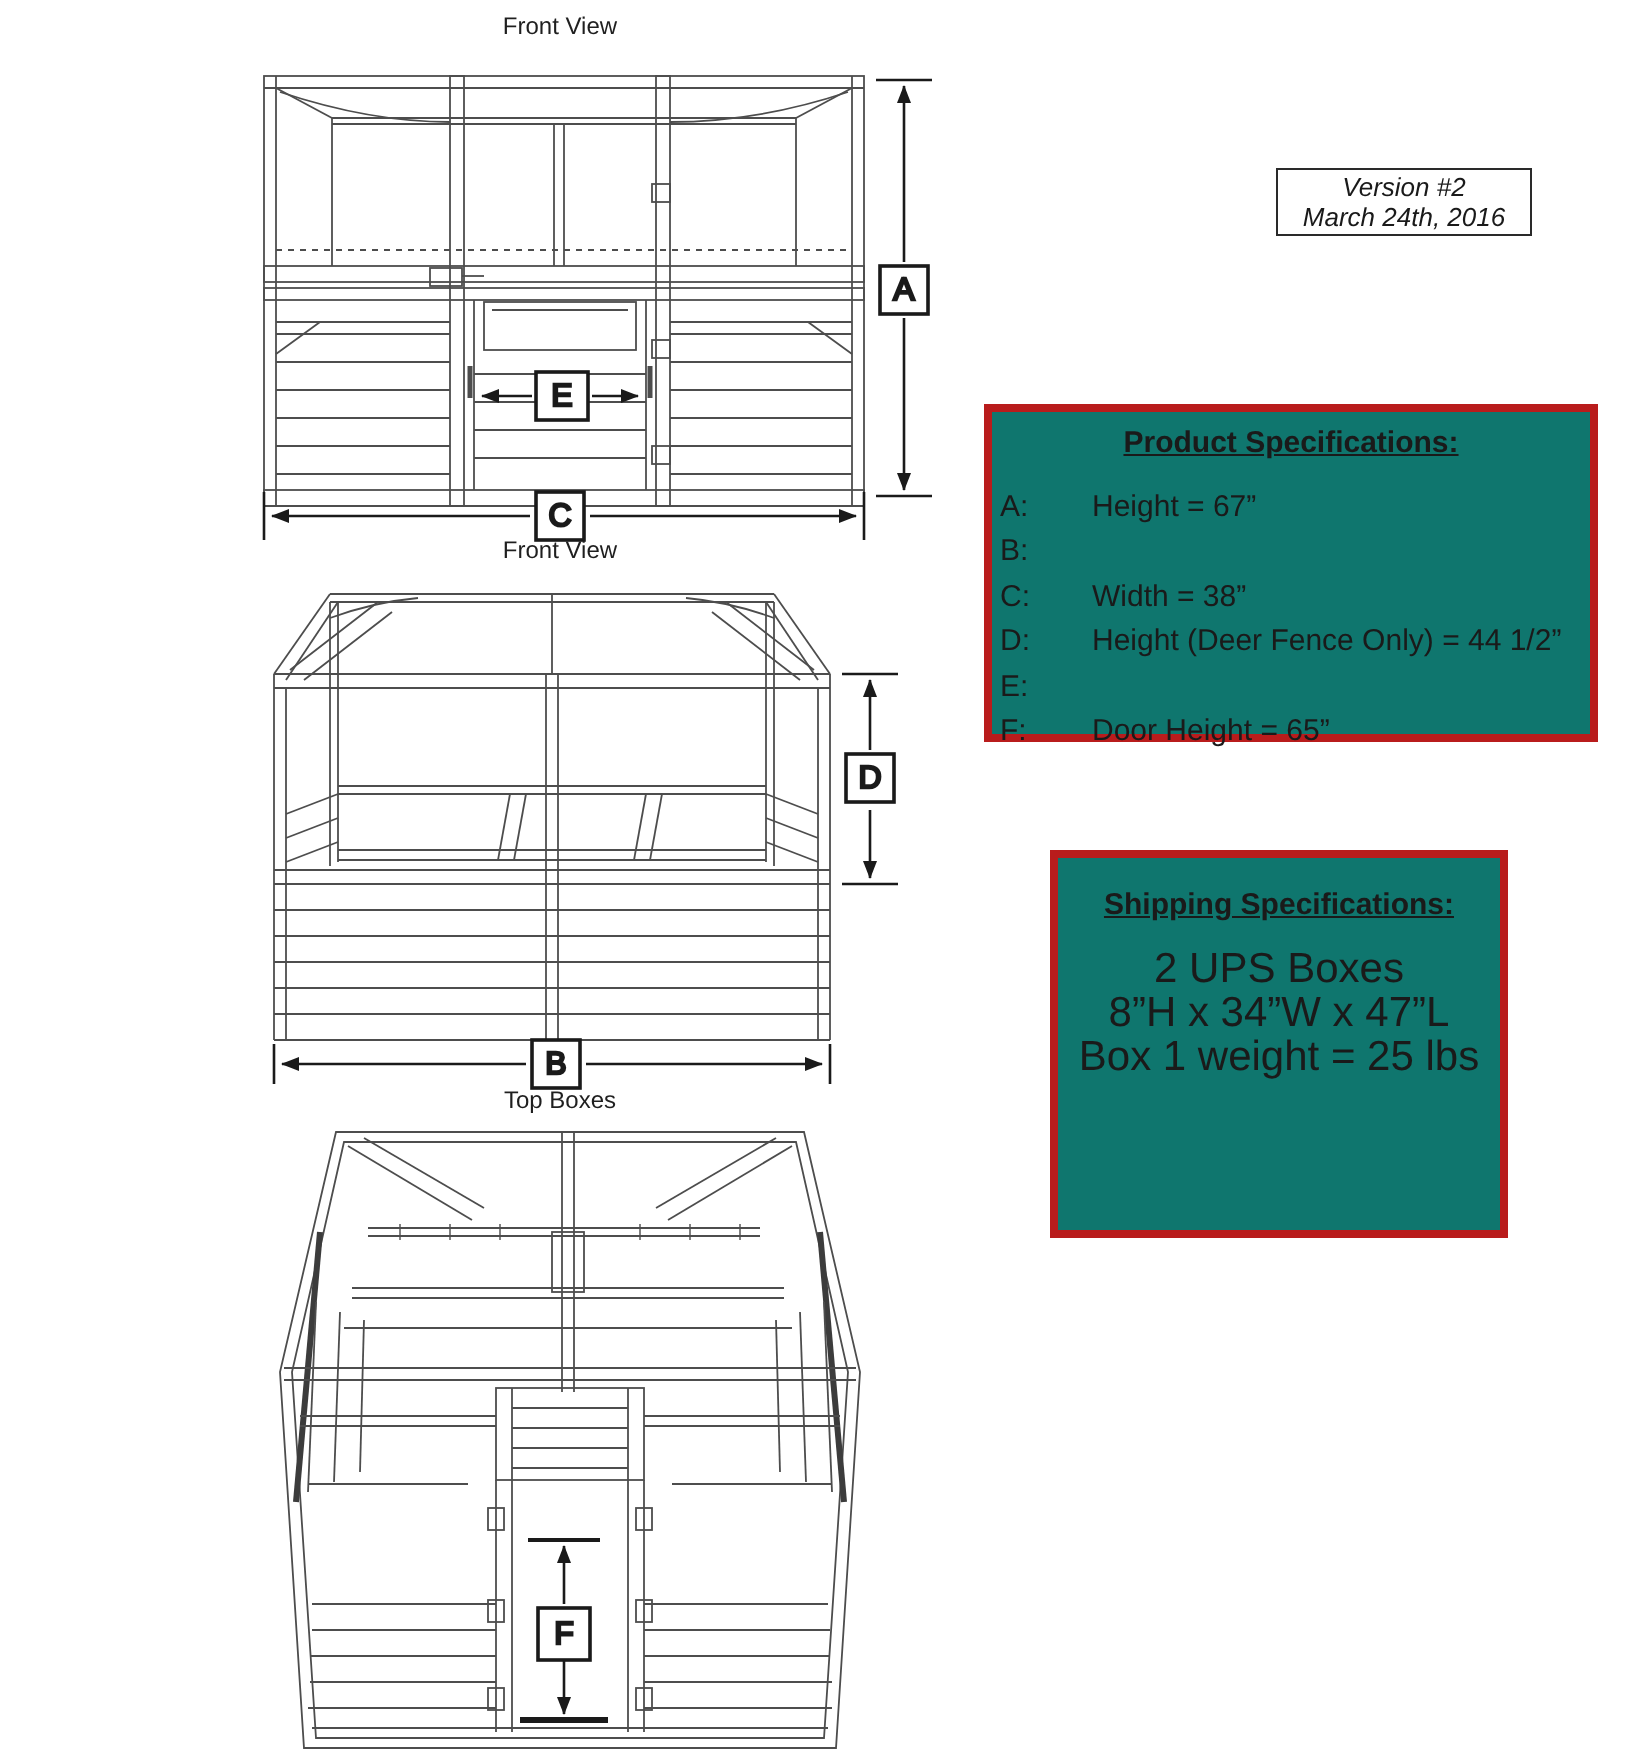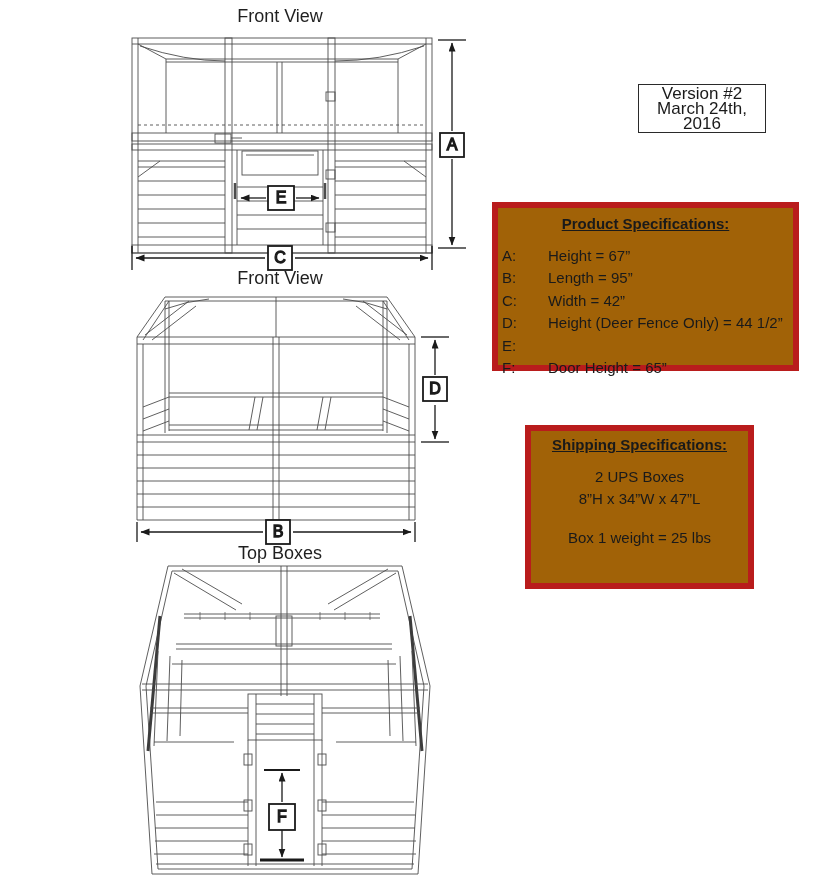--- a/index.html
+++ b/index.html
@@ -1,32 +1,32 @@
 <!DOCTYPE html>
 <html><head>
 <meta charset="utf-8">
 <style>
   html,body{margin:0;padding:0;background:#ffffff;}
   .page{position:relative;width:816px;height:882px;background:#ffffff;overflow:hidden;
         font-family:"Liberation Sans", sans-serif;color:#1a1a1a;}
-  .view-title{position:absolute;width:300px;text-align:center;font-size:18px;color:#1f1f1f;}
+  .view-title{position:absolute;width:300px;text-align:center;font-size:12px;color:#1f1f1f;}
   .drawing{position:absolute;}
   .version-box{position:absolute;left:638px;top:84px;width:122px;border:1.5px solid #2a2a2a;
-               text-align:center;font-size:17px;line-height:15px;padding:1px 2px;}
-  .spec-box{position:absolute;border:6px solid #b91c1c;background:#a16207;box-sizing:border-box;}
+               text-align:center;font-size:13px;line-height:15px;padding:1px 2px;font-style:italic;}
+  .spec-box{position:absolute;border:4px solid #b91c1c;background:#0f766e;box-sizing:border-box;}
   .spec-box .box-title{text-align:center;font-weight:bold;font-size:15px;
                        text-decoration:underline;margin-top:5px;}
   .product-box{left:492px;top:202px;width:307px;height:169px;padding:2px 4px;}
   .product-rows{margin-top:13px;font-size:15px;}
   .spec-row{display:grid;grid-template-columns:46px 1fr;line-height:22.4px;}
   .spec-key{text-align:left;}
-  .shipping-box{left:525px;top:425px;width:229px;height:164px;padding:0 4px;text-align:center;}
-  .ship-line{font-size:15px;line-height:22px;}
+  .shipping-box{left:525px;top:425px;width:229px;height:194px;padding:10px 4px;text-align:center;}
+  .ship-line{font-size:21px;line-height:22px;}
   .gap-sm{margin-top:13px;}
-  .gap-md{margin-top:17px;}
+  .gap-md{}
   svg text.dim-letter{font-family:"Liberation Sans",sans-serif;font-size:16px;fill:#1a1a1a;}
   svg .struct{stroke:#4d4d4d;fill:none;stroke-width:0.9;}
   svg .dim{stroke:#1a1a1a;fill:none;stroke-width:1.3;}
   svg .labelbox{fill:#ffffff;stroke:#1a1a1a;stroke-width:1.8;}
 </style>
 </head>
 <body>
 
 <div class="page">
 
@@ -278,25 +278,24 @@
 
   <div class="spec-box product-box">
     <div class="box-title">Product Specifications:</div>
     <div class="product-rows">
       <div class="spec-row">
         <span class="spec-key">A:</span>
         <span class="spec-val">Height = 67”</span>
       </div>
       <div class="spec-row">
         <span class="spec-key">B:</span>
-        <span class="spec-val">Length = 95”</span>
       </div>
       <div class="spec-row">
         <span class="spec-key">C:</span>
-        <span class="spec-val">Width = 42”</span>
+        <span class="spec-val">Width = 38”</span>
       </div>
       <div class="spec-row">
         <span class="spec-key">D:</span>
         <span class="spec-val">Height (Deer Fence Only) = 44 1/2”</span>
       </div>
       <div class="spec-row">
         <span class="spec-key">E:</span>
       </div>
       <div class="spec-row">
         <span class="spec-key">F:</span>

